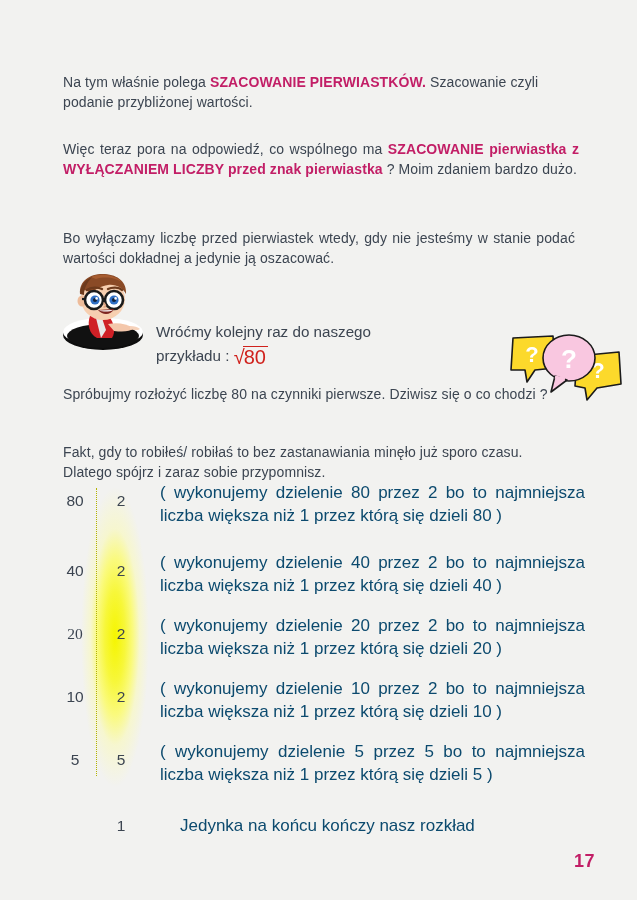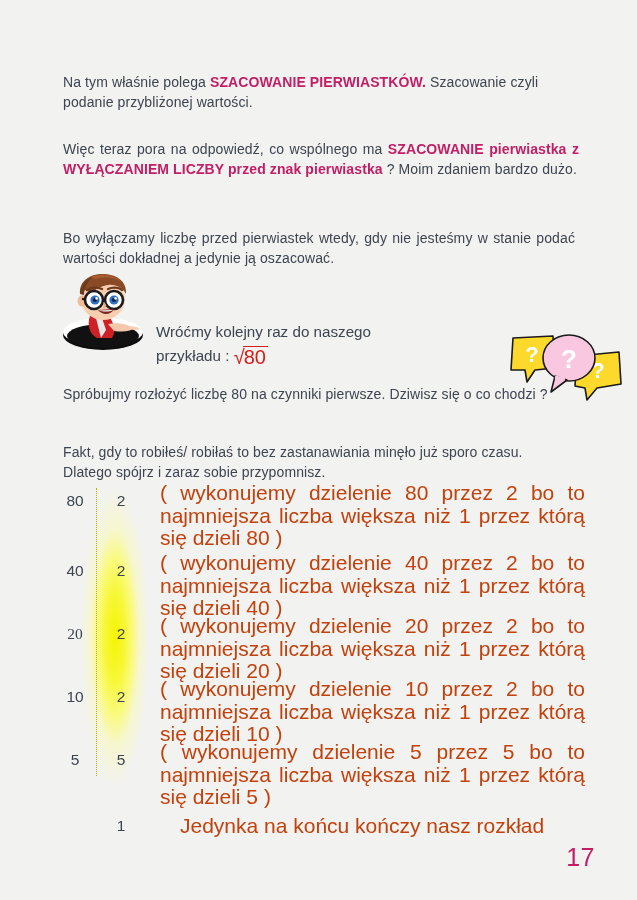--- a/index.html
+++ b/index.html
@@ -142,37 +142,37 @@
     left: 48px;
     width: 36px;
     text-align: center;
     font-size: 15.5px;
     color: #3c4551;
   }
   .fdesc {
     position: absolute;
     left: 105px;
     width: 425px;
-    font-size: 21px;
+    font-size: 17px;
     line-height: 22.5px;
-    color: #c2410c;
+    color: #0c4a6e;
     text-align: justify;
   }
   .fdesc.plain {
     text-align: left;
     left: 125px;
   }
 
   
   #page-number {
     position: absolute;
     right: 42px;
     bottom: 28px;
-    font-size: 25px;
-    font-weight: normal;
+    font-size: 18px;
+    font-weight: bold;
     color: #c21e66;
     letter-spacing: 0.5px;
   }
 </style>
 </head>
 <body>
 
 <div class="page">
 
   <p class="para" id="p-intro">

